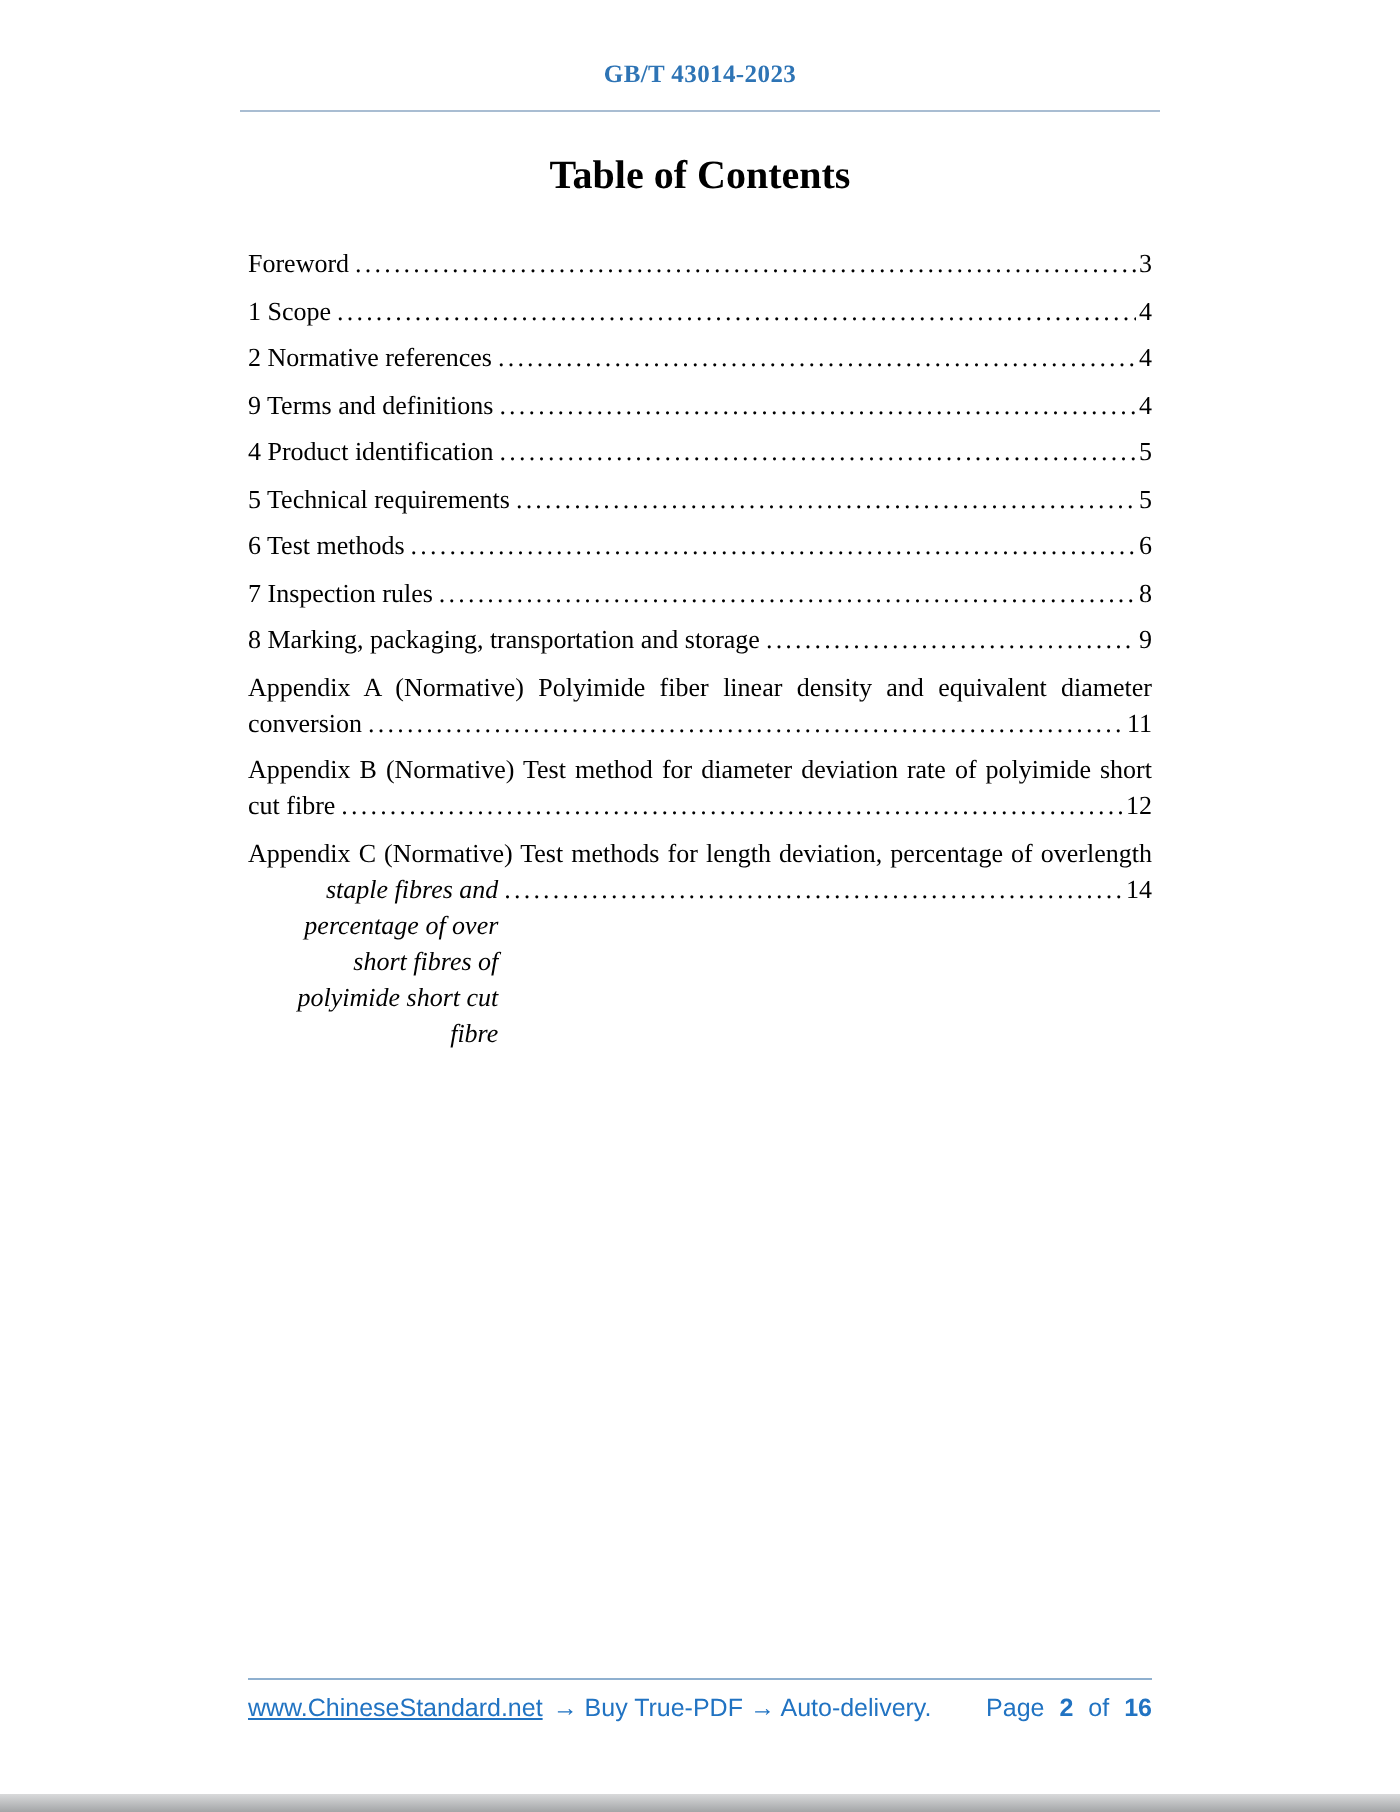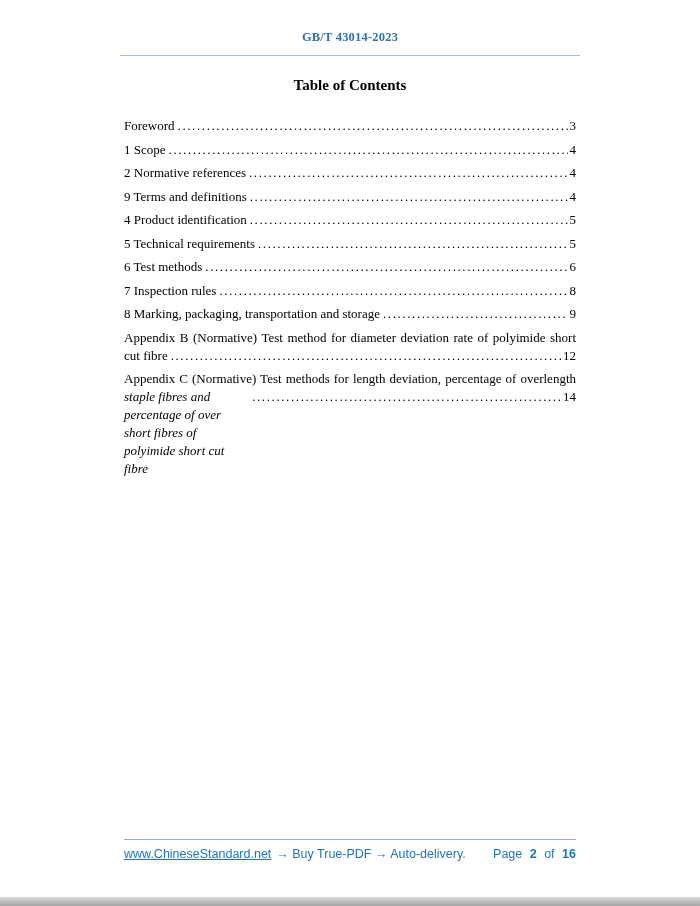--- a/index.html
+++ b/index.html
@@ -29,33 +29,33 @@
   }
   .header-rule {
     margin: 10px 120px 0 120px;
     border: 0;
     border-top: 1px solid var(--rule-color);
     height: 0;
   }
   .page-title {
     margin-top: 21px;
     text-align: center;
-    font-size: 15px;
+    font-size: 20px;
     font-weight: bold;
   }
   .toc {
     margin: 23px 124px 0 124px;
     font-size: 13px;
   }
   .toc-entry { margin-bottom: 5.5px; }
   .toc-row {
     display: flex;
     line-height: 18px;
   }
-  .toc-label { white-space: nowrap; }
+  .toc-label { white-space: nowrap; text-align: right; }
   .toc-label-wrap { white-space: normal; font-style: italic; }
   .dot-leader {
     flex: 1 1 auto;
     overflow: hidden;
     white-space: nowrap;
     margin: 0 2px 0 3px;
     min-width: 10px;
   }
   .dot-leader::after {
     content: "........................................................................................................................................................................................................";
@@ -174,20 +174,28 @@
     </div>
 
     <div class="toc-entry">
       <div class="toc-row">
         <span class="toc-label">8 Marking, packaging, transportation and storage</span>
         <span class="dot-leader"></span>
         <span class="toc-page">9</span>
       </div>
     </div>
 
+    <div class="toc-entry">
+      <div class="just-line">Appendix A (Normative) Polyimide fiber linear density and equivalent diameter</div>
+      <div class="toc-row">
+        <span class="toc-label">conversion</span>
+        <span class="dot-leader"></span>
+        <span class="toc-page">11</span>
+      </div>
+    </div>
 
     <div class="toc-entry">
       <div class="just-line">Appendix B (Normative) Test method for diameter deviation rate of polyimide short</div>
       <div class="toc-row">
         <span class="toc-label">cut fibre</span>
         <span class="dot-leader"></span>
         <span class="toc-page">12</span>
       </div>
     </div>
 

